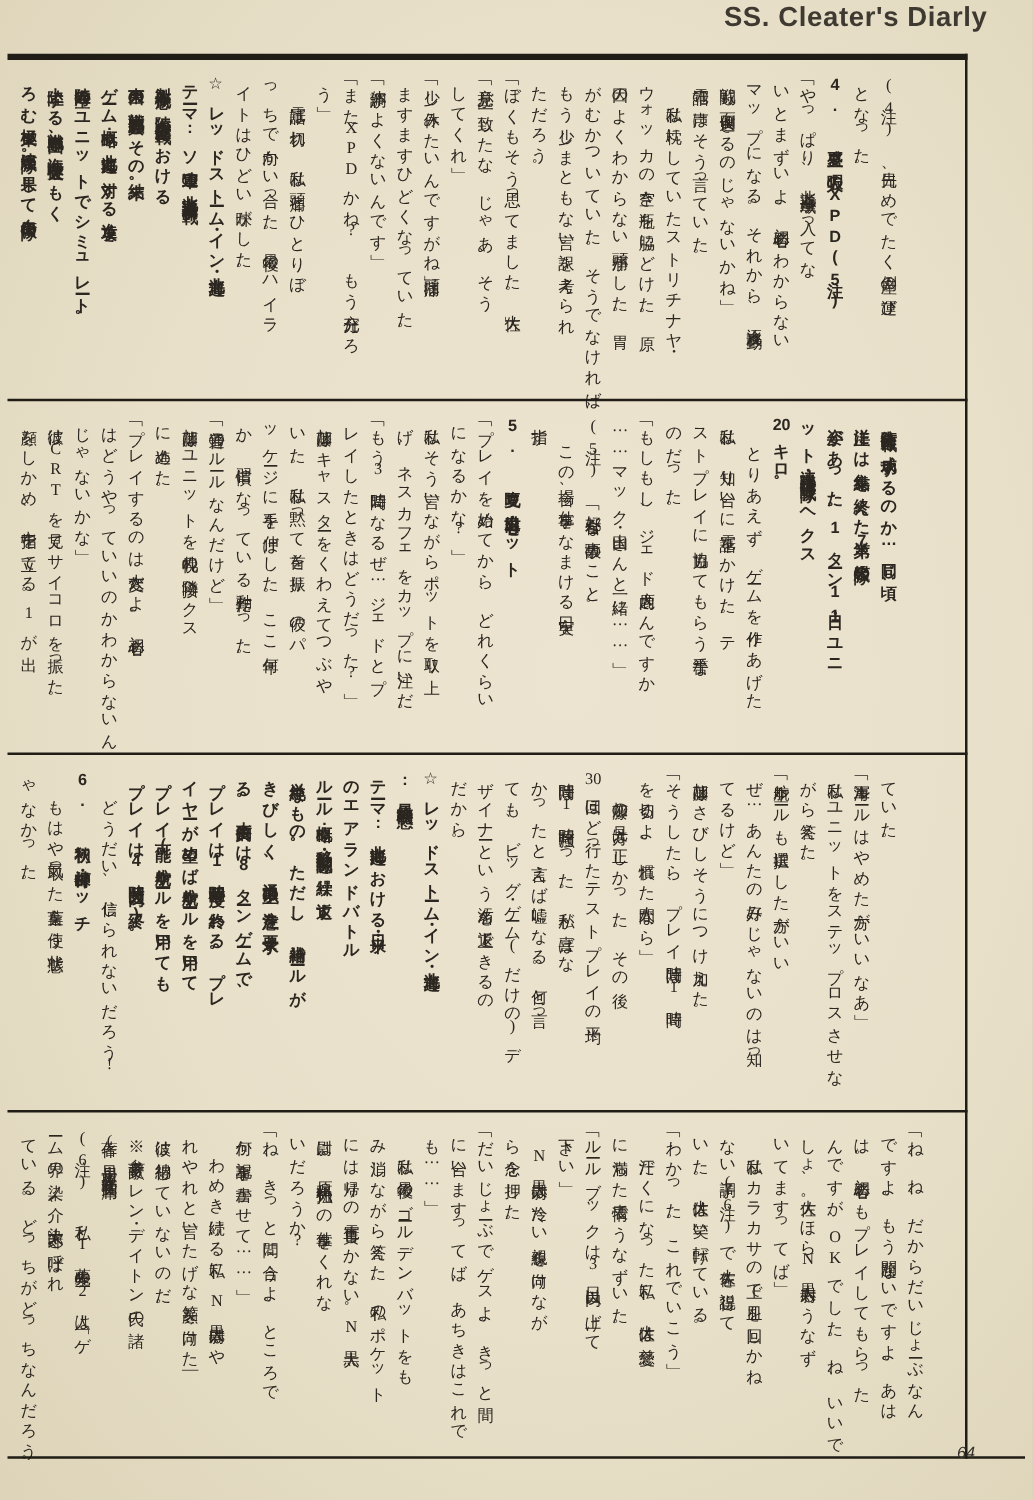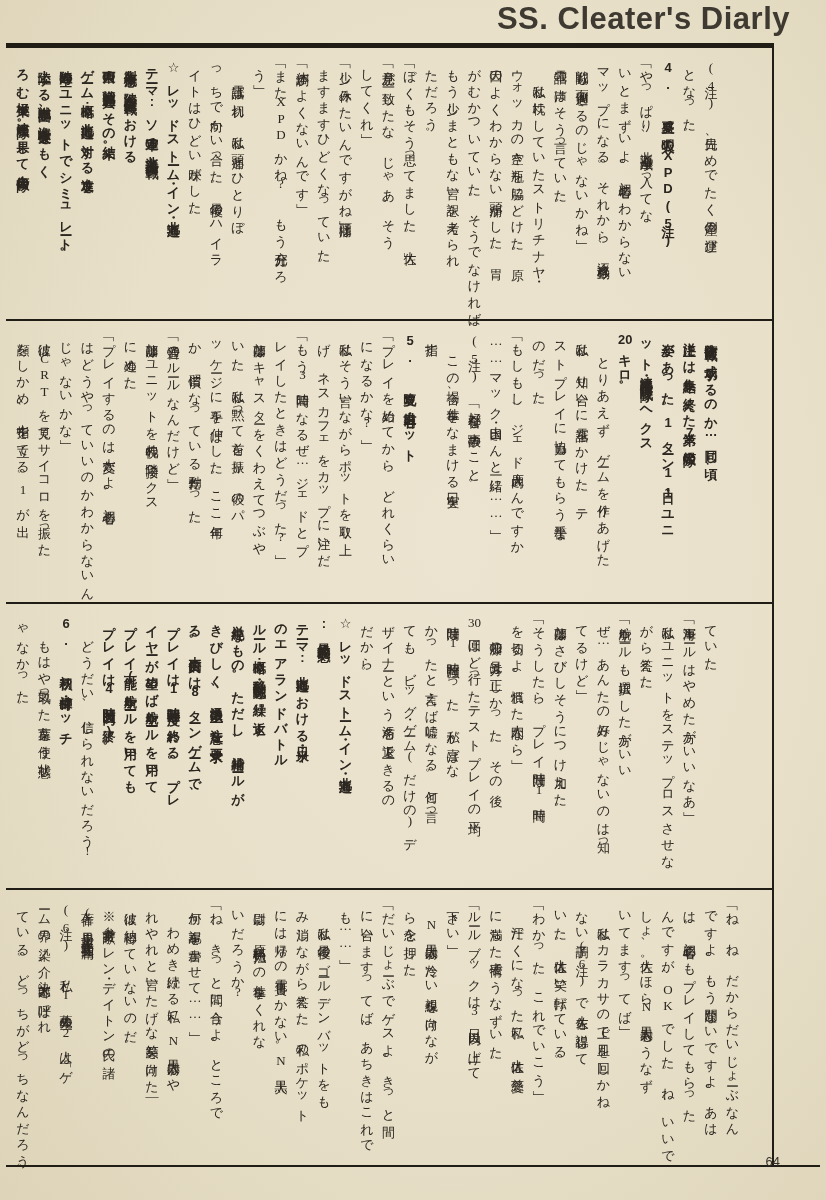--- a/index.html
+++ b/index.html
@@ -9,21 +9,21 @@
     font-family:"Liberation Serif","DejaVu Serif",serif;
   }
   .page{
     position:relative;width:826px;height:1200px;overflow:hidden;
     background:radial-gradient(ellipse at 55% 45%, #ece4d0 0%, #e8e0c9 55%, #ddd4b9 100%);
     color:#2b2620;
   }
   .header-title{
     position:absolute;top:1px;right:36px;
     font-family:"Liberation Sans","DejaVu Sans",sans-serif;
-    font-weight:bold;font-size:31px;letter-spacing:0.5px;color:#3e3a32;
+    font-weight:bold;font-size:22px;letter-spacing:0.5px;color:#3e3a32;
   }
   .rule{position:absolute;background:#201d16;}
   .rule-top{left:6px;top:43px;width:768px;height:5px;}
   .rule-v{left:772px;top:43px;width:2px;height:1124px;}
   .sep{left:6px;width:768px;height:2px;}
   .sep1{top:319px;}
   .sep2{top:602px;}
   .sep3{top:888px;}
   .rule-bottom{left:6px;top:1165px;width:814px;height:2px;}
   .band{position:absolute;left:6px;width:766px;box-sizing:border-box;}
@@ -41,21 +41,21 @@
   .col{white-space:nowrap;}
   .col.gothic{
     font-weight:700;
     font-family:"Liberation Sans","DejaVu Sans",sans-serif;
   }
   .col.indent{text-indent:14.5px;}
   .tcy{text-combine-upright:all;letter-spacing:0;}
   .page-num{
     position:absolute;top:1154px;right:46px;
     font-family:"Liberation Sans","DejaVu Sans",sans-serif;
-    font-size:13px;color:#35312a;
+    font-size:13px;font-style:italic;color:#35312a;
   }
 </style>
 </head>
 <body>
 
 <div class="page">
 
   <div class="header-title">SS. Cleater's Diarly</div>
 
   <div class="rule rule-top"></div>

